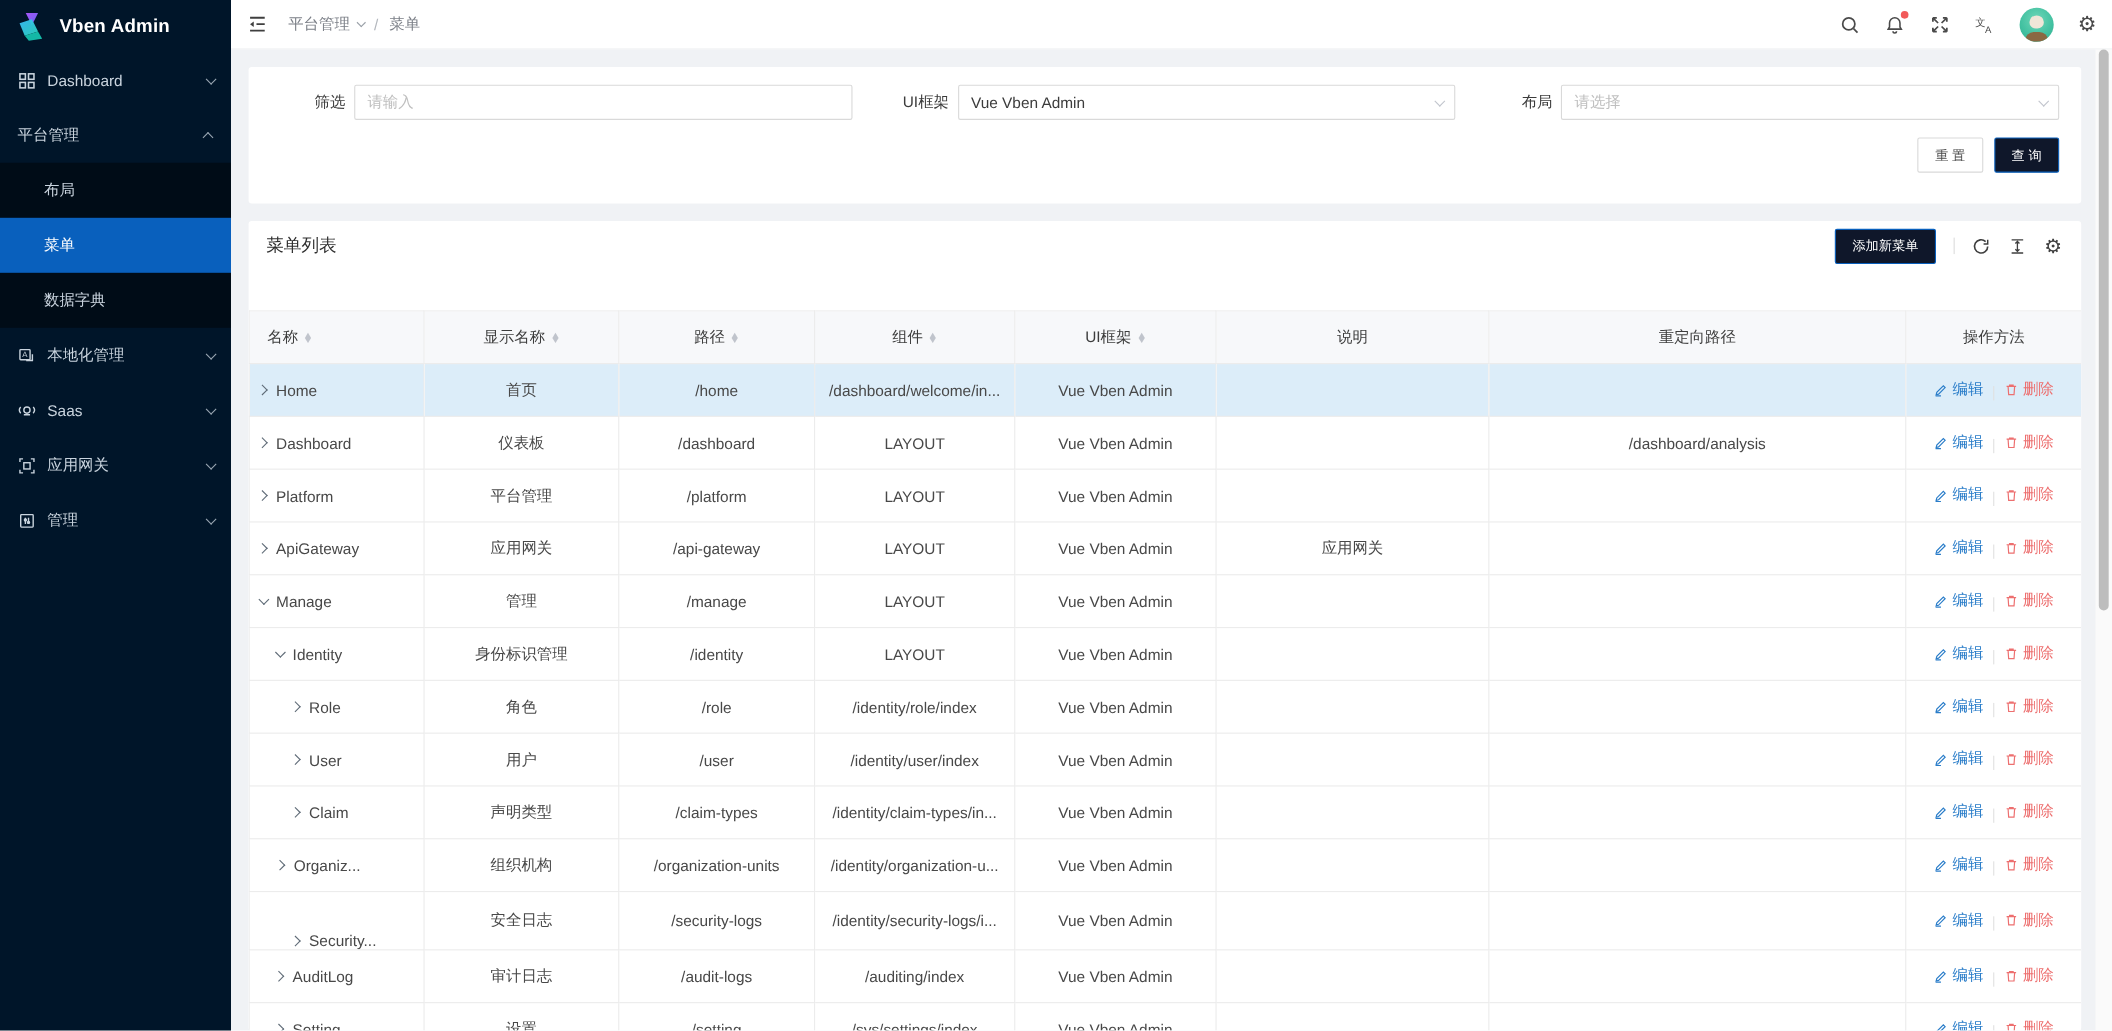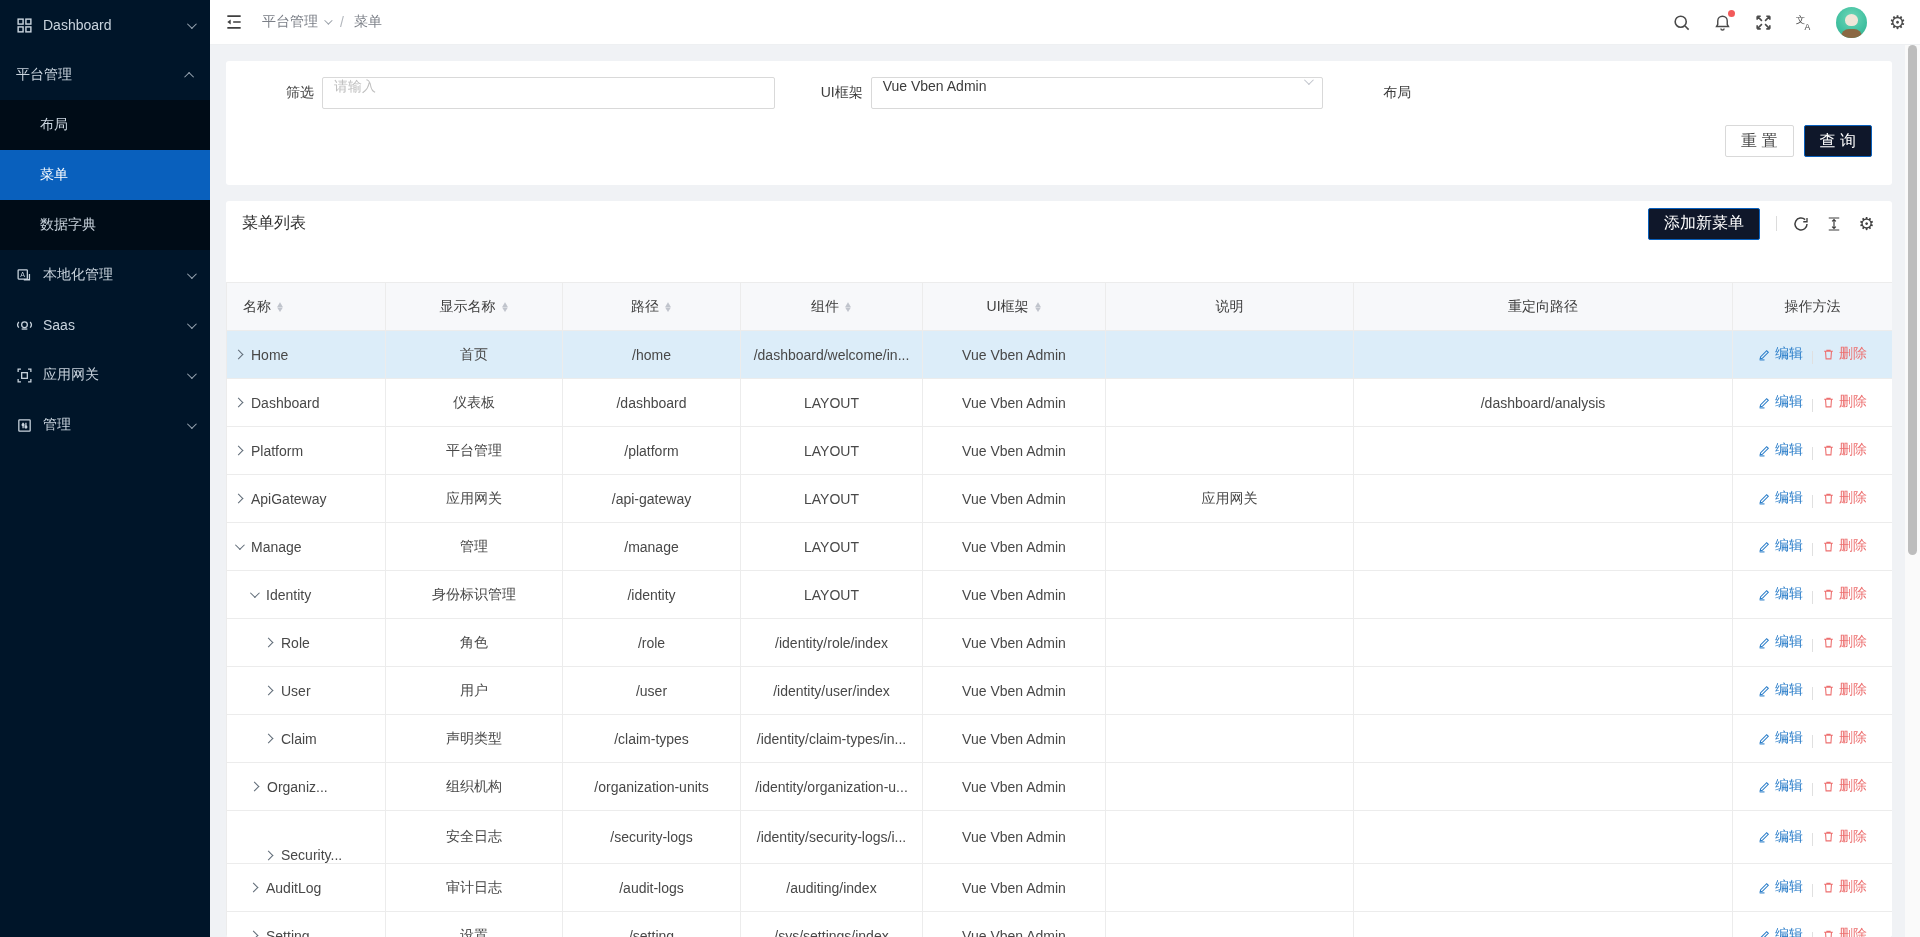--- a/index.html
+++ b/index.html
@@ -41,27 +41,27 @@
 
   .content { flex:1; padding:16px 28px 0 16px; display:flex; flex-direction:column; overflow:hidden; }
   .card { background:#fff; border-radius:3px; }
 
   
   .filter-card { height:124px; margin-bottom:16px; padding:16px 20px 0 16px; }
   .f-row { display:flex; }
   .f-field { flex:1; display:flex; align-items:center; margin-right:16px; min-width:0; }
   .f-field:last-child { margin-right:0; }
   .f-label { width:72px; text-align:right; margin-right:8px; color:#3c3c3c; flex-shrink:0; }
-  .f-control { flex:1; height:32px; border:1px solid #d9d9d9; border-radius:2px; background:#fff; display:flex; align-items:flex-start; padding:0 11px; cursor:text; }
+  .f-control { flex:1; height:32px; border:1px solid #d9d9d9; border-radius:2px; background:#fff; display:flex; align-items:center; padding:0 11px; cursor:text; }
   .f-control.select { cursor:pointer; }
   .placeholder { color:#bfbfbf; }
   .f-value { color:#3c3c3c; }
   .sel-chev { margin-left:auto; width:7px; height:7px; border-right:1.2px solid #c0c4cc; border-bottom:1.2px solid #c0c4cc; transform:rotate(45deg) translateY(-2px); flex-shrink:0; }
   .f-actions { display:flex; justify-content:flex-end; gap:10px; margin-top:16px; }
-  .btn { height:32px; padding:0 15px; border-radius:2px; font-size:16px; cursor:pointer; border:1px solid #d9d9d9; background:#fff; color:#4a4a4a; font-family:inherit; }
+  .btn { height:32px; padding:0 15px; border-radius:2px; font-size:12px; cursor:pointer; border:1px solid #d9d9d9; background:#fff; color:#4a4a4a; font-family:inherit; }
   .btn-primary { background:#0f172a; border-color:#0960bd; color:#fff; }
 
   
   .table-card { flex:1; display:flex; flex-direction:column; overflow:hidden;gap:36px; }
   .tbl-toolbar { height:45px; display:flex; align-items:center; padding:0 16px; flex-shrink:0; }
   .tbl-title { font-size:16px; color:#2f2f2f; }
   .tbl-tools { margin-left:auto; display:flex; align-items:center; }
   .tool-sep { width:1px; height:15px; background:#dcdcdc; margin:0 14px 0 16px; }
   .tool-icon { width:19px; height:19px; color:#3f3f3f; cursor:pointer; margin-left:14px; display:inline-flex; align-items:center; justify-content:center; }
   .tool-icon svg { width:18px; height:18px; }
@@ -89,20 +89,40 @@
   
   .scrollbar { position:absolute; top:45px; right:0; width:15px; height:892px; background:#fafafa; }
   .scroll-thumb { position:absolute; top:0; left:3px; width:9px; height:510px; border-radius:5px; background:#bdbdbd; cursor:grab; }
 </style>
 </head>
 <body>
 
 <div class="app">
 
   <aside class="sidebar">
+    <div class="logo">
+      <span style="display:inline-flex;">
+        <svg width="30" height="28" viewBox="0 0 32 30">
+          <defs>
+            <linearGradient id="lg1" x1="0" y1="0" x2="1" y2="1">
+              <stop offset="0" stop-color="#a855f7"></stop>
+                <stop offset="1" stop-color="#6366f1"></stop>
+            </linearGradient>
+            <linearGradient id="lg2" x1="0" y1="0" x2="1" y2="1">
+              <stop offset="0" stop-color="#38bdf8"></stop>
+                <stop offset="1" stop-color="#2dd4bf"></stop>
+            </linearGradient>
+          </defs>
+          <path d="M10 2 L22 2 L16 14 Z" fill="url(#lg1)"></path>
+          <path d="M4 12 L16 8 L22 20 L9 24 Z" fill="url(#lg2)" opacity="0.95"></path>
+          <path d="M9 24 L22 20 L26 27 L13 29 Z" fill="#14b8a6"></path>
+        </svg>
+      </span>
+      <span class="logo-text">Vben Admin</span>
+    </div>
 
     <nav>
       <div class="menu-item">
         <span class="mi-icon">
           <svg viewBox="0 0 24 24" fill="none" stroke="currentColor" stroke-width="2">
               <rect x="3" y="3" width="7" height="7"></rect>
               <rect x="14" y="3" width="7" height="7"></rect>
               <rect x="3" y="14" width="7" height="7"></rect>
               <rect x="14" y="14" width="7" height="7"></rect>
             </svg>
@@ -239,20 +259,24 @@
           </div>
           <div class="f-field">
             <span class="f-label">UI框架</span>
             <div class="f-control select">
               <span class="f-value">Vue Vben Admin</span>
               <span class="sel-chev"></span>
             </div>
           </div>
           <div class="f-field">
             <span class="f-label">布局</span>
+            <div class="f-control select">
+              <span class="placeholder">请选择</span>
+              <span class="sel-chev"></span>
+            </div>
           </div>
         </div>
         <div class="f-actions">
           <button class="btn">重 置</button>
           <button class="btn btn-primary">查 询</button>
         </div>
       </div>
 
       <div class="card table-card">
         <div class="tbl-toolbar">

